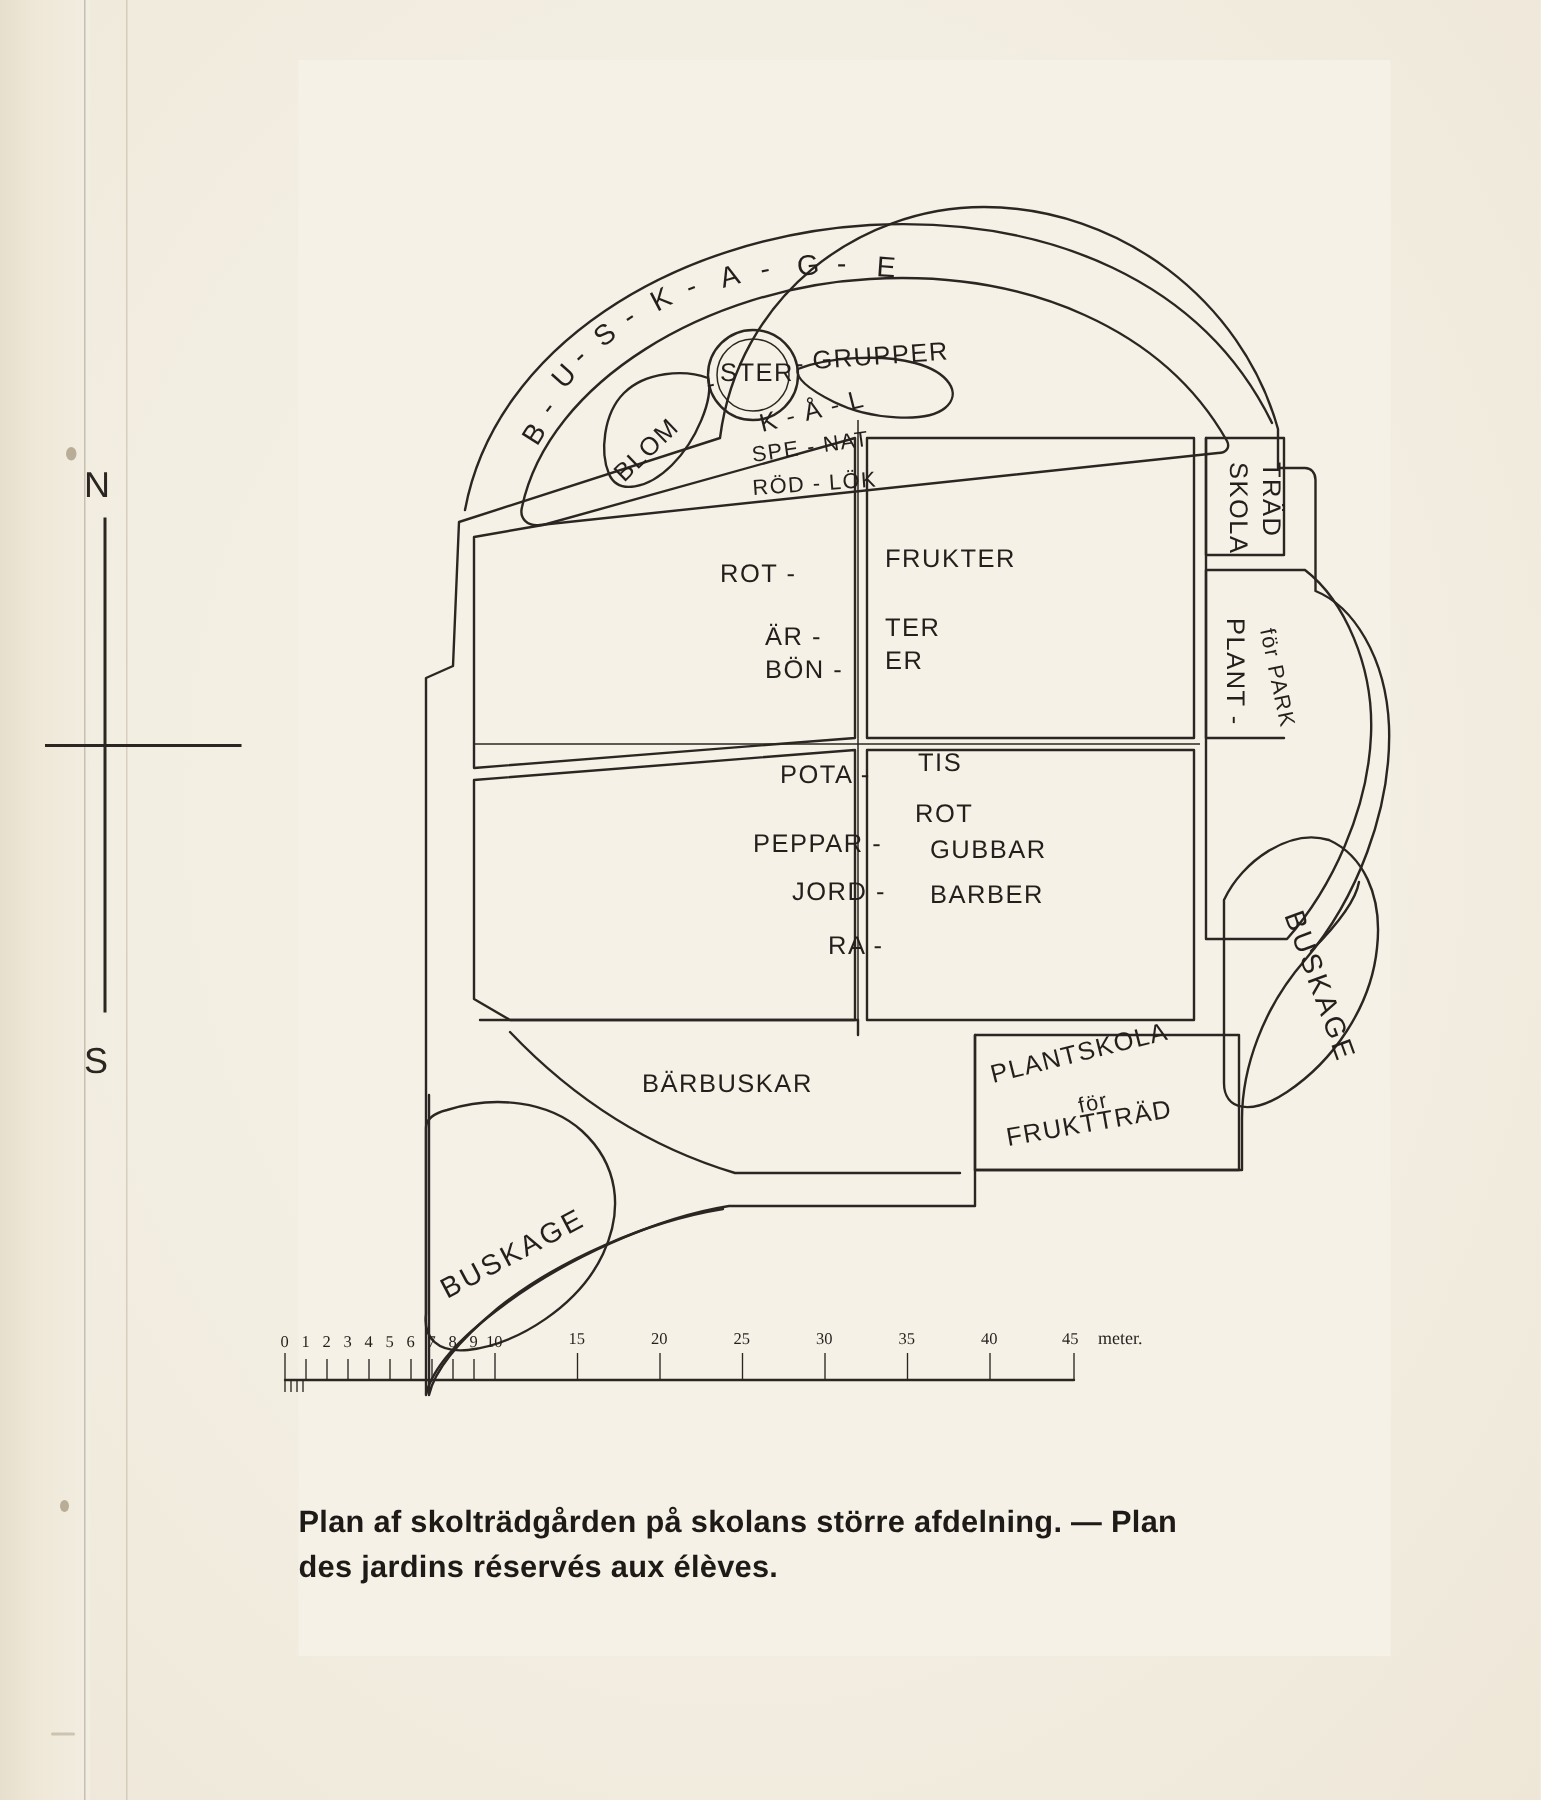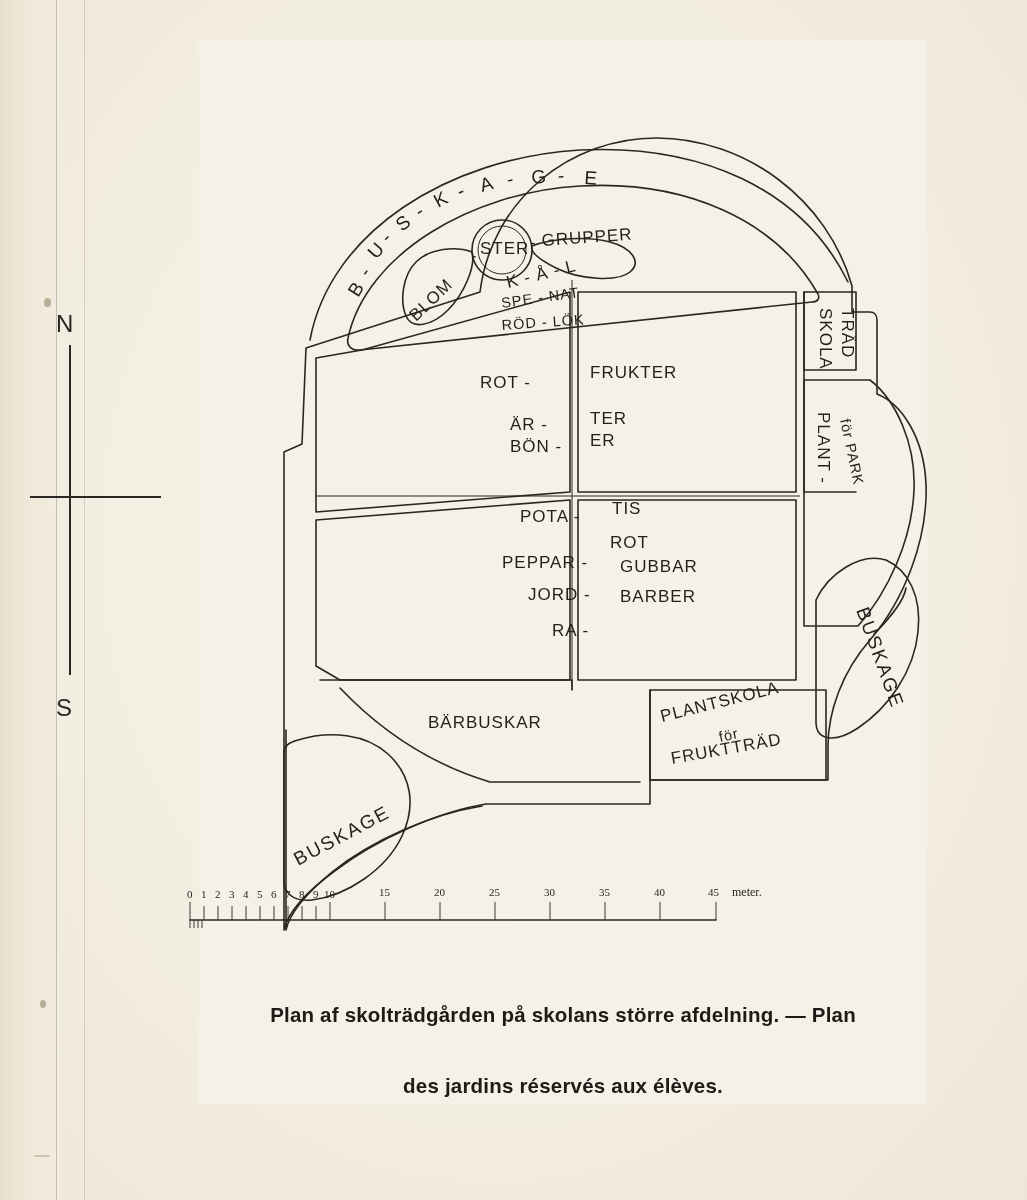--- a/index.html
+++ b/index.html
@@ -99,29 +99,29 @@
     width: 760px;
     height: 960px;
   }
 
   
   #caption {
     position: absolute;
     left: 199px;
     top: 1000px;
     width: 728px;
-    text-align: center;
+    text-align: left;
     font-family: "Liberation Sans", sans-serif;
     font-weight: bold;
     font-size: 20.5px;
     line-height: 30px;
     color: #1d1a17;
     letter-spacing: .2px;
   }
-  #caption .line2 { display: block; margin-top: 41px; }
+  #caption .line2 { display: block; }
 </style>
 </head>
 <body>
 
 <div id="page">
 
   <div id="plate"></div>
 
   <div id="gutter"></div>
   <div id="gutter-line"></div>

